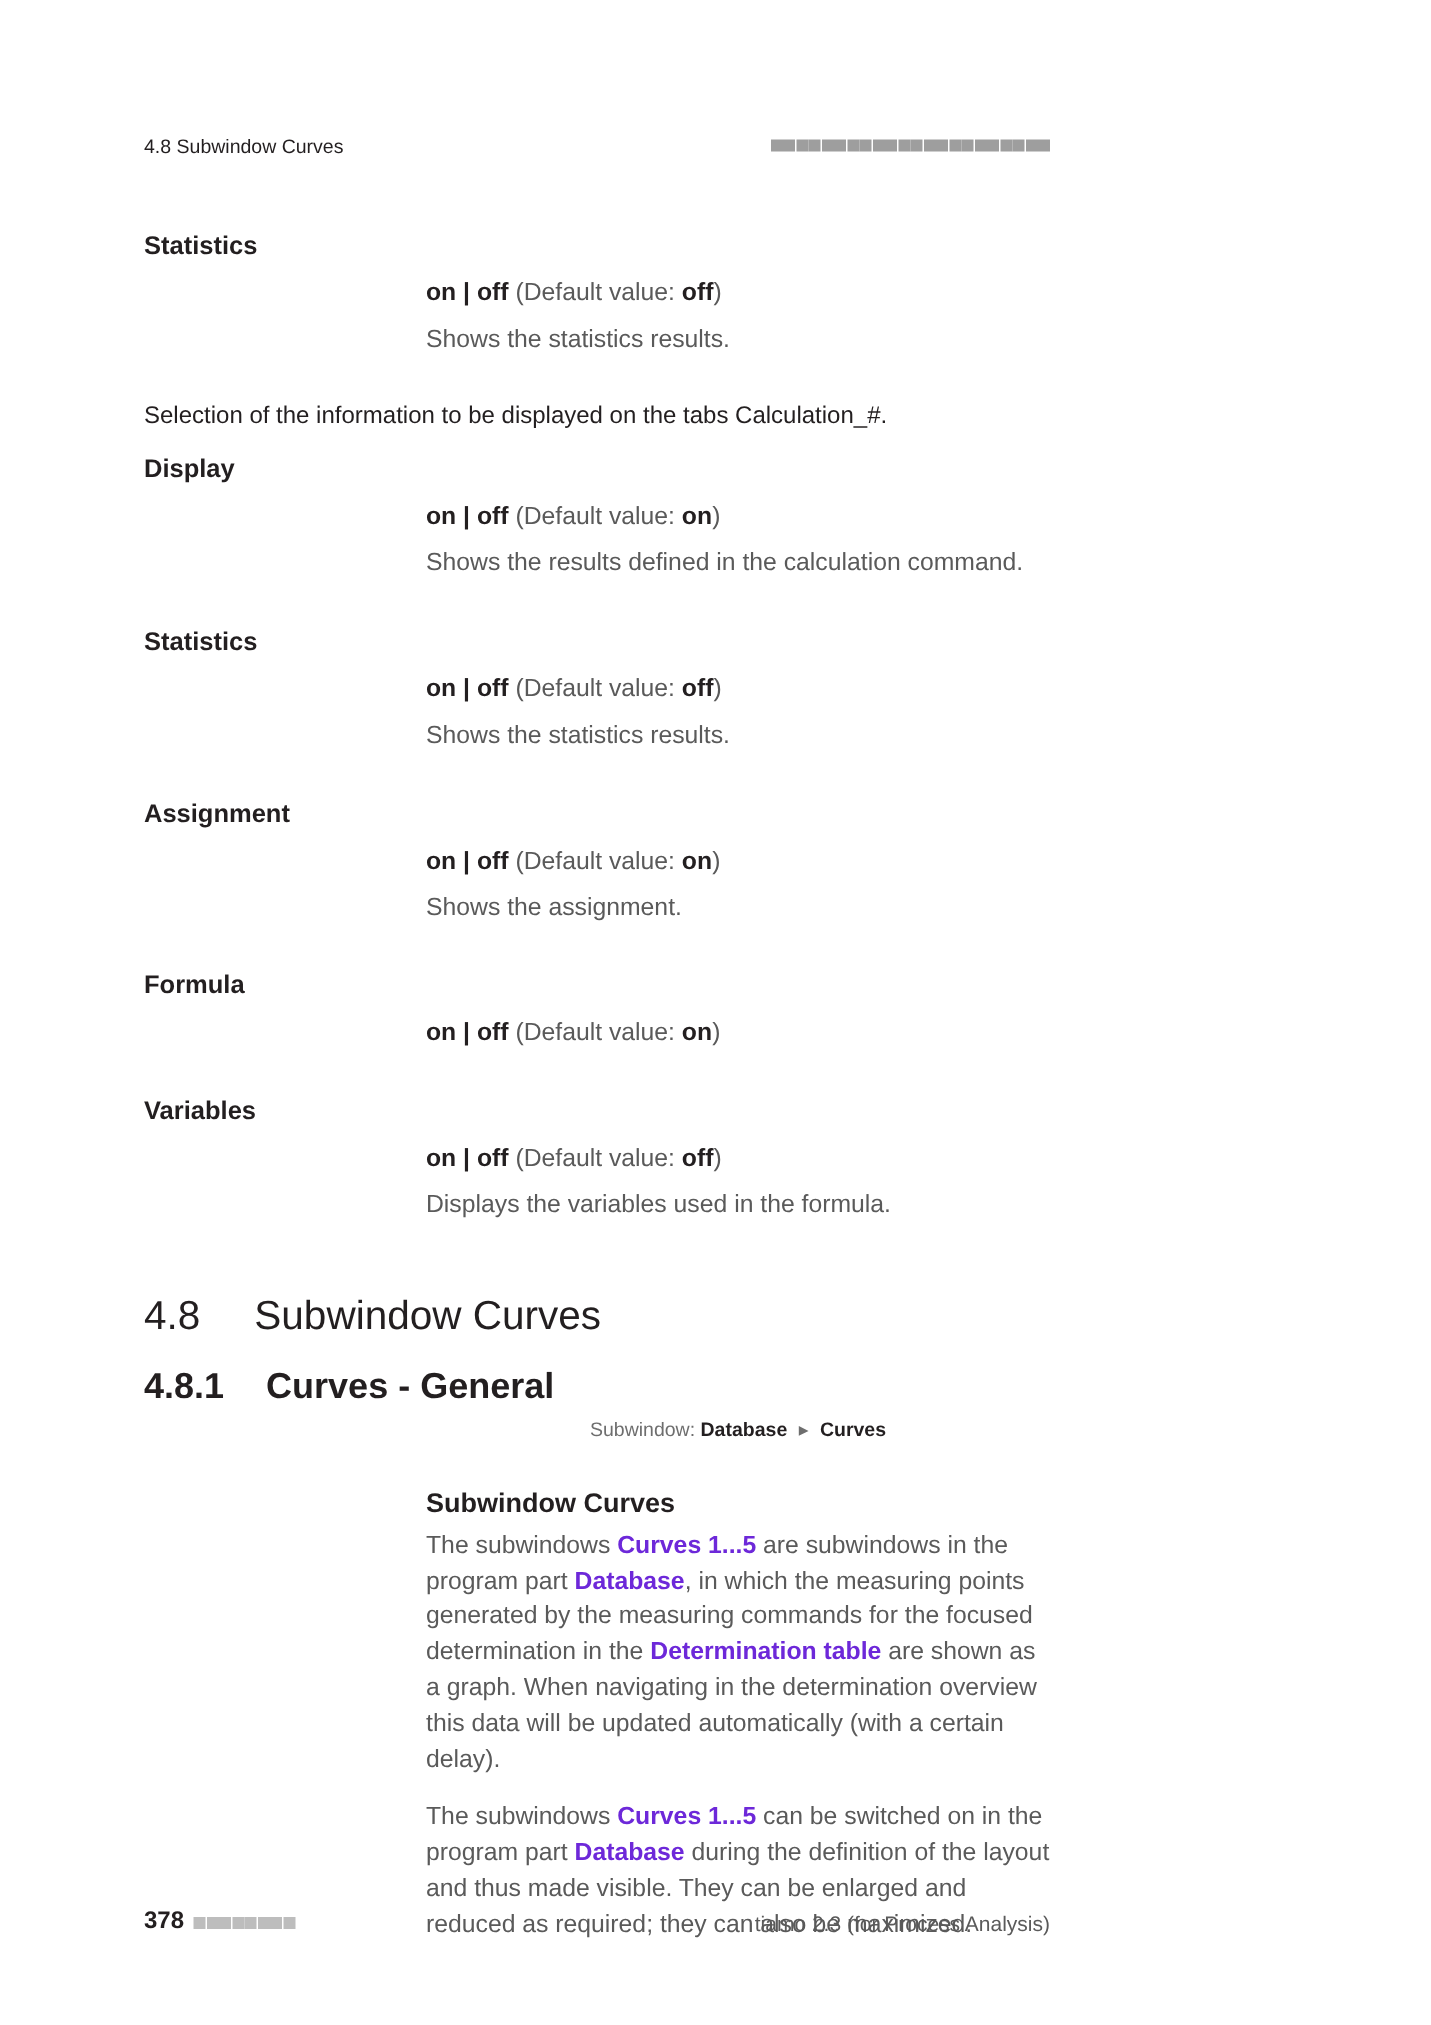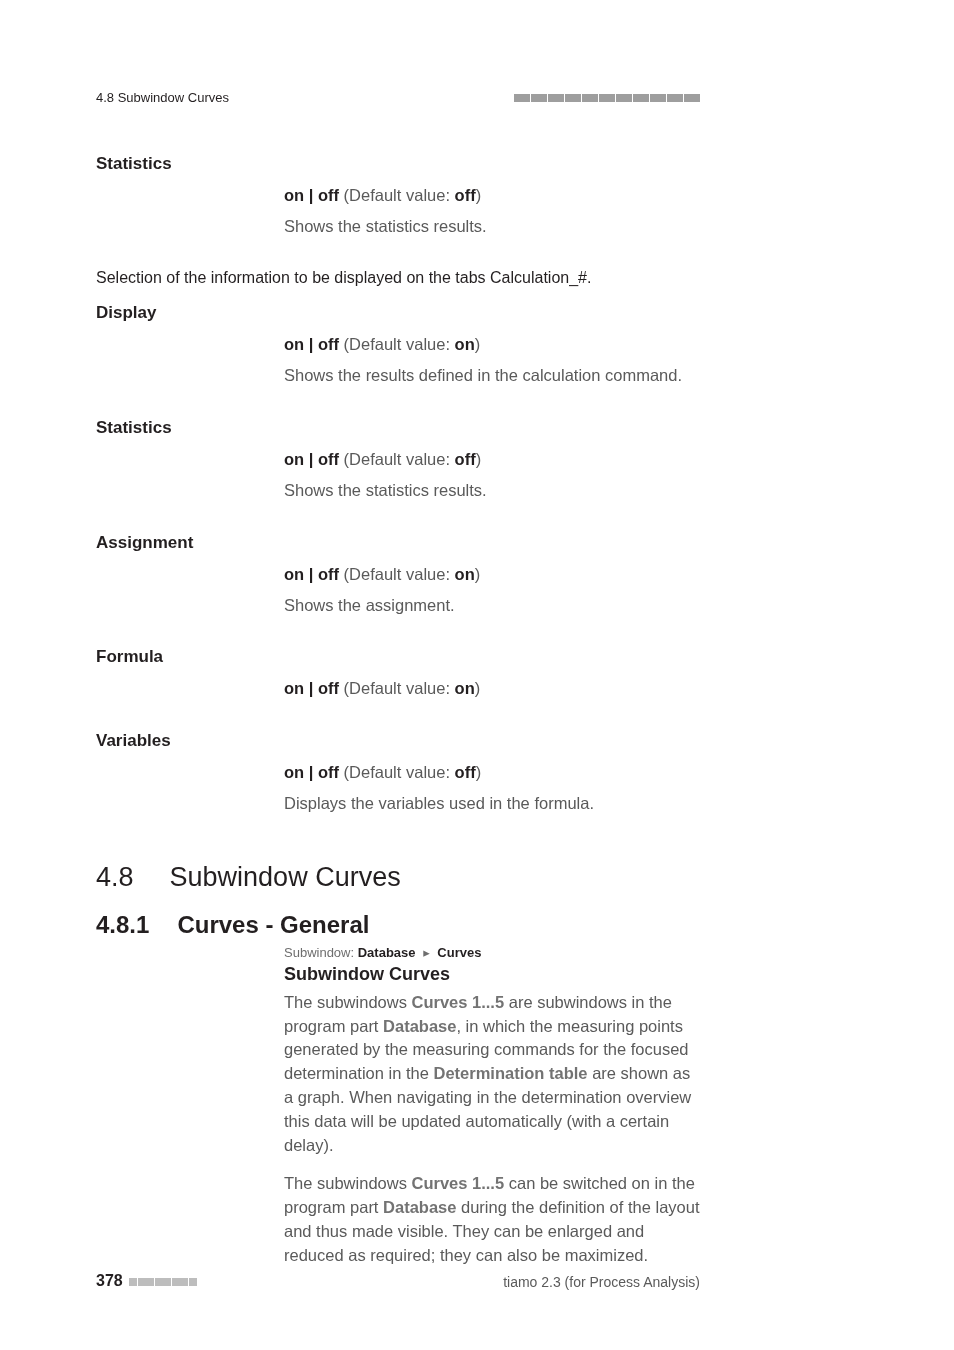--- a/index.html
+++ b/index.html
@@ -81,39 +81,40 @@
     display: flex;
     gap: 28px;
     font-size: 24px;
     font-weight: 800;
     margin: 0 0 6px 0;
   }
   .crumb {
     margin-left: 188px;
     font-size: 13px;
     color: #6e6e6e;
-    margin-bottom: 4px;
+    margin-bottom: 32px;
+    text-align: center;
   }
   .crumb .sep { margin: 0 4px; }
   .sub-head2 {
     margin-left: 188px;
     font-weight: 700;
     font-size: 18px;
     color: #231f20;
     margin-bottom: 6px;
   }
   .body-para {
     margin-left: 188px;
     font-size: 16.5px;
     line-height: 1.45;
     color: #5a5a5a;
     margin-top: 0;
     margin-bottom: 14px;
   }
-  .body-para .b { font-weight: 700; color: #737373; }
+  .body-para .b { font-weight: 700; color: #6d28d9; }
   .footer {
     position: absolute;
     left: 96px;
     right: 96px;
     bottom: 60px;
     display: flex;
     justify-content: space-between;
     align-items: flex-end;
     font-size: 14px;
   }

